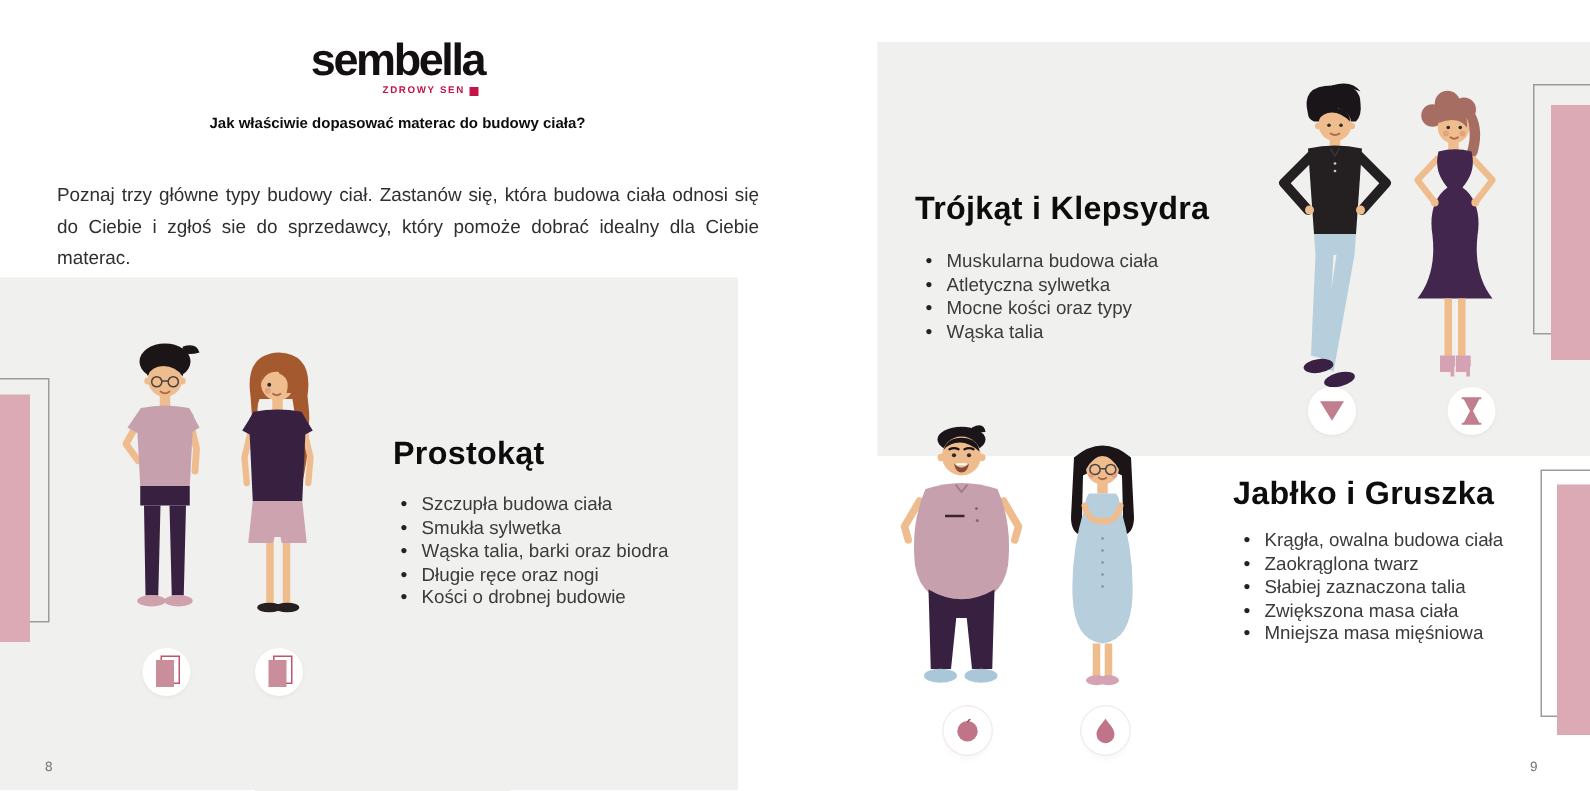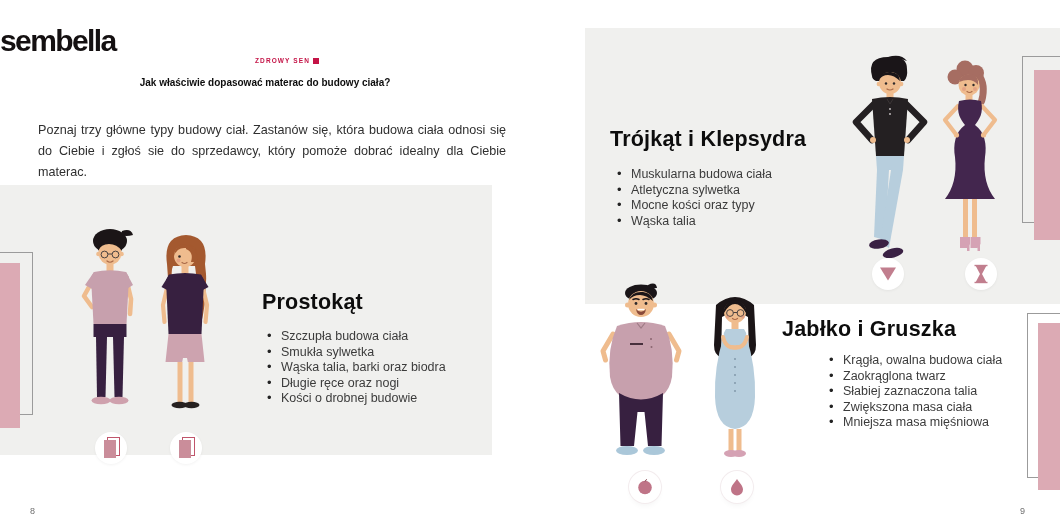--- a/index.html
+++ b/index.html
@@ -3,31 +3,31 @@
 <meta charset="utf-8">
 <style>
   html,body{margin:0;padding:0;background:#fff;}
   .spread{
     position:relative;width:1060px;height:527px;overflow:hidden;
     background:#ffffff;
     font-family:"Liberation Sans","DejaVu Sans",sans-serif;
     color:var(--body_text,#3b3b3b);
   }
   
-  .brand{position:absolute;left:0;top:26px;width:530px;line-height:1;}
+  .brand{position:absolute;left:0;top:26px;width:530px;text-align:center;line-height:1;}
   .brand-word{font-size:30px;font-weight:bold;letter-spacing:-1.6px;color:#141011;}
   .brand-tagline-row{display:flex;justify-content:center;align-items:center;gap:3px;margin-top:2px;transform:translateX(22px);}
   .brand-tagline{font-size:6.5px;font-weight:bold;letter-spacing:1.1px;color:var(--brand,#c41346);}
   .brand-square{width:6px;height:6px;background:var(--brand,#c41346);display:inline-block;}
   .main-title{position:absolute;left:0;top:77px;width:530px;margin:0;text-align:center;
     font-size:10px;font-weight:bold;color:var(--heading_text,#0d0d0d);}
   .intro{position:absolute;left:26px;top:108px;width:468px;margin:12px;
     font-size:12.6px;line-height:21px;color:#2f2f2f;text-align:justify;}
   .panel{position:absolute;background:var(--panel_gray,#f0f0ee);}
-  .panel-left{left:0;top:185px;width:492px;height:270px;}
+  .panel-left{left:0;top:185px;width:492px;height:342px;}
   .panel-right-top{left:585px;top:0;width:475px;height:276px;margin-top:28px;}
   
   .deco-outline{position:absolute;border:1.5px solid var(--deco_border,#9b9b9b);background:transparent;}
   .deco-fill{position:absolute;background:var(--deco_pink,#dcaab4);}
   
   .sec-heading{position:absolute;margin:0;font-size:21.5px;font-weight:bold;
     color:var(--heading_text,#0d0d0d);white-space:nowrap;letter-spacing:0.2px;}
   .bullets{position:absolute;margin:0;padding:0 0 0 19px;list-style:none;}
   .bullets li{position:relative;font-size:12.5px;line-height:15.5px;color:var(--body_text,#3b3b3b);white-space:nowrap;}
   .bullets li::before{content:"\2022";position:absolute;left:-14px;top:-1px;font-size:13px;color:#232323;}
@@ -272,21 +272,21 @@
         <circle cx="8" cy="8.5" r="6.8" fill="#bf7487"></circle>
         <path d="M8,2.5 Q8.5,0.8 10,0.5" stroke="#8a4a55" stroke-width="1" fill="none"></path>
       </svg>
     </div>
     <div class="badge badge-on-white" style="left:721px;top:471px;">
       <svg width="14" height="18" viewBox="0 0 14 18">
         <path d="M7,1 C9,4.5 13,7.5 13,11.5 A6,6 0 1 1 1,11.5 C1,7.5 5,4.5 7,1 Z" fill="#bf7487"></path>
       </svg>
     </div>
 
-    <h2 class="sec-heading" style="left:782px;top:317px;">Jabłko i Gruszka</h2>
+    <h2 class="sec-heading" style="left:822px;top:317px;">Jabłko i Gruszka</h2>
     <ul class="bullets" style="left:824px;top:353px;">
         <li>Krągła, owalna budowa ciała</li>
         <li>Zaokrąglona twarz</li>
         <li>Słabiej zaznaczona talia</li>
         <li>Zwiększona masa ciała</li>
         <li>Mniejsza masa mięśniowa</li>
       </ul>
 
     <div class="deco-outline" style="left:1027px;top:313px;width:45px;height:163px;"></div>
     <div class="deco-fill" style="left:1038px;top:323px;width:34px;height:167px;"></div>

